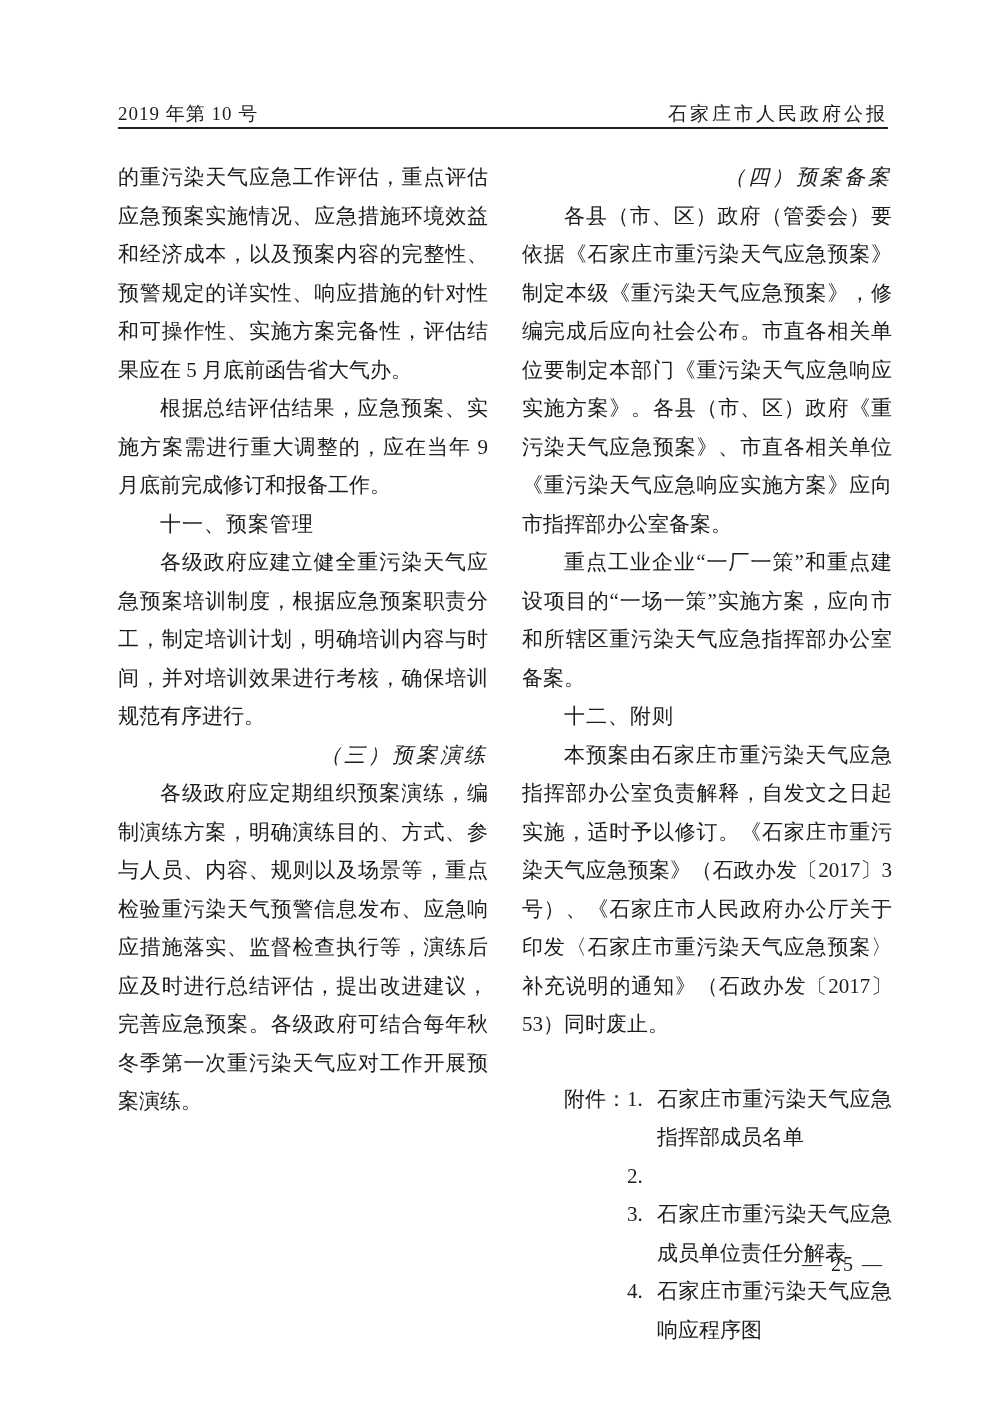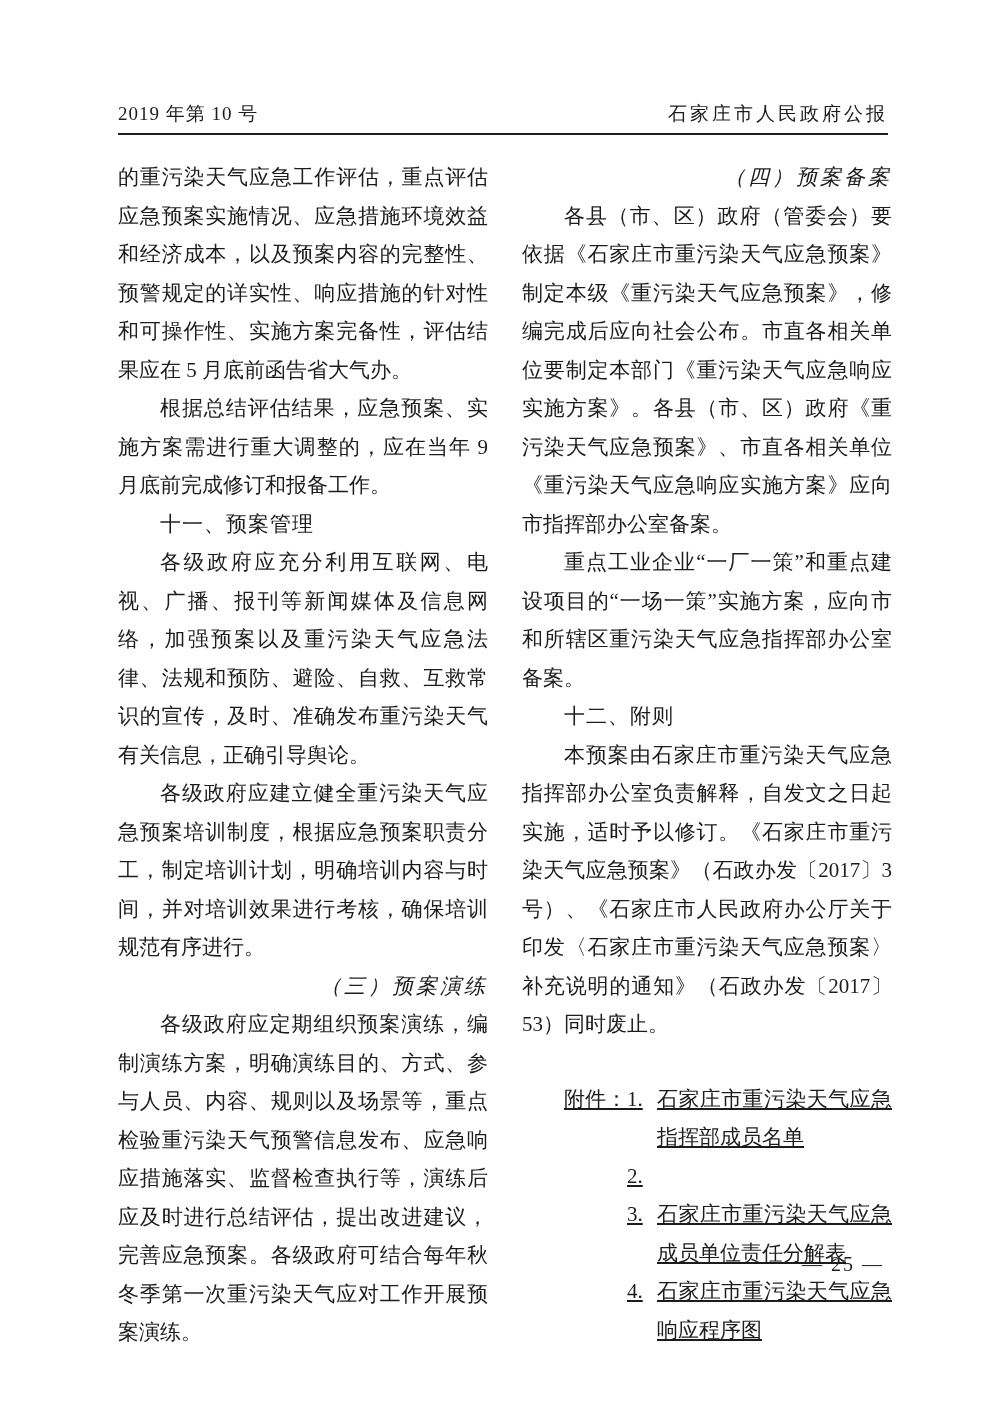--- a/index.html
+++ b/index.html
@@ -18,21 +18,21 @@
 
   .header {
     position: absolute;
     top: 102px;
     left: 118px;
     right: 112px;
     display: flex;
     justify-content: space-between;
     align-items: flex-end;
     border-bottom: 2px solid var(--rule, #1f1f1f);
-    padding-bottom: 7px;
+    padding-bottom: 1px;
     font-size: 19px;
     line-height: 24px;
   }
   .header .issue { letter-spacing: 1px; }
   .header .gazette-title { letter-spacing: 3px; }
 
   .columns {
     position: absolute;
     top: 158px;
     left: 118px;
@@ -61,21 +61,20 @@
     text-indent: 2em;
     text-align: right;
     font-style: italic;
     letter-spacing: 3px;
   }
 
   .attachments {
     display: flex;
     margin-top: 36px;
     padding-left: 42px;
-    text-decoration: underline;
   }
   .attach-label { white-space: nowrap; flex: none; }
   .attach-list { flex: 1; }
   .attach-item { display: flex; }
   .attach-num { flex: none; width: 30px; }
   .attach-text { flex: 1; text-align: justify; text-justify: inter-character; }
 
   .footer {
     position: absolute;
     top: 1251px;
@@ -93,21 +92,20 @@
   <div class="header">
     <span class="issue">2019 年第 10 号</span>
     <span class="gazette-title">石家庄市人民政府公报</span>
   </div>
 
   <div class="columns">
     <div class="col" id="left-col">
         <p class="para body-cont">的重污染天气应急工作评估，重点评估应急预案实施情况、应急措施环境效益和经济成本，以及预案内容的完整性、预警规定的详实性、响应措施的针对性和可操作性、实施方案完备性，评估结果应在 5 月底前函告省大气办。</p>
         <p class="para body">根据总结评估结果，应急预案、实施方案需进行重大调整的，应在当年 9 月底前完成修订和报备工作。</p>
         <p class="para heading">十一、预案管理</p>
-        <p class="para body">各级政府应充分利用互联网、电视、广播、报刊等新闻媒体及信息网络，加强预案以及重污染天气应急法律、法规和预防、避险、自救、互救常识的宣传，及时、准确发布重污染天气有关信息，正确引导舆论。</p>
         <p class="para body">各级政府应建立健全重污染天气应急预案培训制度，根据应急预案职责分工，制定培训计划，明确培训内容与时间，并对培训效果进行考核，确保培训规范有序进行。</p>
         <p class="para subheading">（三）预案演练</p>
         <p class="para body">各级政府应定期组织预案演练，编制演练方案，明确演练目的、方式、参与人员、内容、规则以及场景等，重点检验重污染天气预警信息发布、应急响应措施落实、监督检查执行等，演练后应及时进行总结评估，提出改进建议，完善应急预案。各级政府可结合每年秋冬季第一次重污染天气应对工作开展预案演练。</p>
       </div>
     <div class="col" id="right-col">
         <p class="para subheading">（四）预案备案</p>
         <p class="para body">各县（市、区）政府（管委会）要依据《石家庄市重污染天气应急预案》制定本级《重污染天气应急预案》，修编完成后应向社会公布。市直各相关单位要制定本部门《重污染天气应急响应实施方案》。各县（市、区）政府《重污染天气应急预案》、市直各相关单位《重污染天气应急响应实施方案》应向市指挥部办公室备案。</p>
         <p class="para body">重点工业企业“一厂一策”和重点建设项目的“一场一策”实施方案，应向市和所辖区重污染天气应急指挥部办公室备案。</p>
         <p class="para heading">十二、附则</p>
         <p class="para body">本预案由石家庄市重污染天气应急指挥部办公室负责解释，自发文之日起实施，适时予以修订。《石家庄市重污染天气应急预案》（石政办发〔2017〕3 号）、《石家庄市人民政府办公厅关于印发〈石家庄市重污染天气应急预案〉补充说明的通知》（石政办发〔2017〕53）同时废止。</p>

